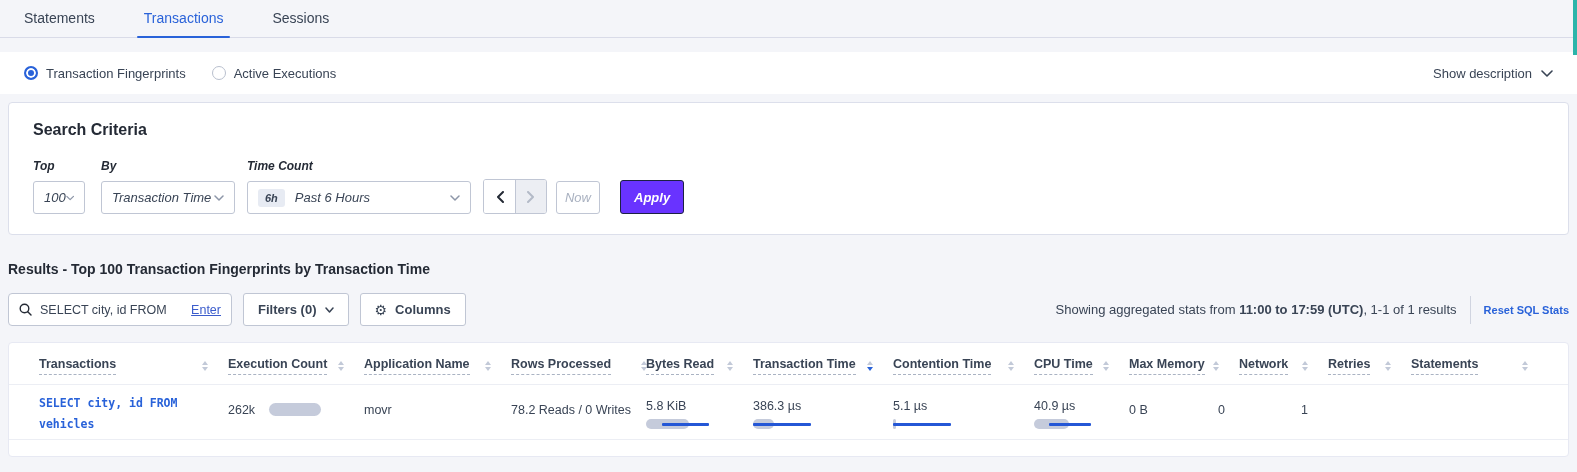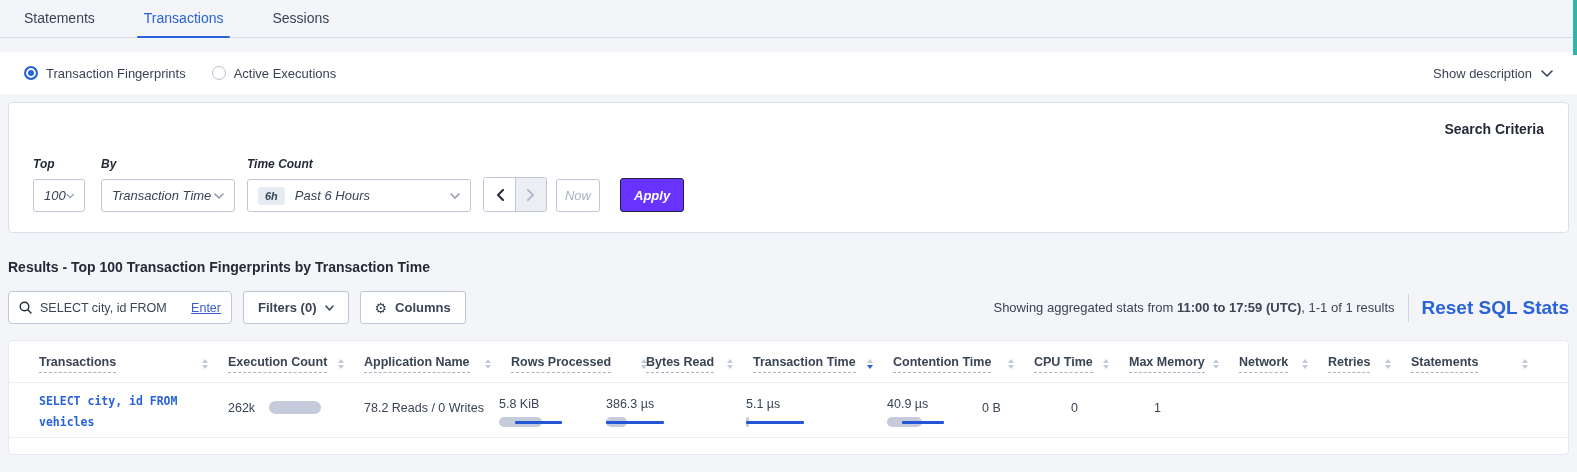--- a/index.html
+++ b/index.html
@@ -19,21 +19,21 @@
   .edge-strip { position:absolute; top:0; right:0; width:4px; height:55px; background:#2cb5aa; }
   
   .radio-strip { margin-top:14px; background:#fff; height:42px; display:flex; align-items:center; padding:0 24px; }
   .radio-opt { display:flex; align-items:center; margin-right:26px; font-size:13px; color:#394455; cursor:pointer; }
   .radio-circle { width:14px; height:14px; border-radius:50%; margin-right:8px; flex:none; }
   .radio-circle.on  { border:2px solid #2962d9; background:#2962d9; box-shadow:inset 0 0 0 2px #fff; }
   .radio-circle.off { border:1px solid #b9c0ce; background:#fff; }
   .show-desc { margin-left:auto; display:flex; align-items:center; gap:9px; font-size:13px; color:#394455; cursor:pointer; }
   
   .criteria-card { margin:8px; background:#fff; border:1px solid #dcdfeb; border-radius:4px; padding:18px 24px 20px; }
-  .criteria-title { font-size:14px; font-weight:700; color:#242a35;text-align:right; }
+  .criteria-title { font-size:16px; font-weight:700; color:#242a35; }
   .criteria-form { display:flex; align-items:flex-end; margin-top:20px;font-style:italic; }
   .field-label { font-size:12px; font-weight:700; color:#242a35; margin-bottom:8px; }
   .select { height:33px; border:1px solid #c0c6d4; border-radius:3px; background:#fff; display:flex; align-items:center; justify-content:space-between; padding:0 10px; font-size:13px; color:#394455; cursor:pointer; }
   .f-top { width:52px; margin-right:16px; }
   .f-by  { width:134px; margin-right:12px; }
   .f-tr  { width:224px; margin-right:12px; }
   .badge-6h { background:#e7ebf3; border-radius:3px; font-size:11px; font-weight:700; color:#394455; padding:3px 7px; margin-right:10px; }
   .tr-text { flex:1; text-align:left; }
   .arrow-group { display:flex; height:35px; border:1px solid #c0c6d4; border-radius:3px; overflow:hidden; margin-right:9px; background:#fff; }
   .arrow-btn { width:31px; display:flex; align-items:center; justify-content:center; background:#fff; cursor:pointer; }
@@ -45,21 +45,21 @@
   .toolbar { margin:16px 8px 0; display:flex; align-items:center; }
   .searchbox { width:224px; height:33px; background:#fff; border:1px solid #c0c6d4; border-radius:4px; display:flex; align-items:center; padding:0 10px; }
   .searchbox svg { flex:none; margin-right:8px; }
   .searchbox input { border:none; outline:none; flex:1; min-width:0; font-size:12.5px; color:#394455; font-family:inherit; background:transparent; }
   .enter-hint { font-size:12.5px; color:#3b5ccc; text-decoration:underline; margin-left:22px; cursor:pointer; }
   .tool-btn { margin-left:11px; height:33px; border:1px solid #c0c6d4; border-radius:3px; background:#fff; display:flex; align-items:center; gap:8px; padding:0 14px; font-size:13px; font-weight:700; color:#394455; cursor:pointer; }
   .gear { font-family:"DejaVu Sans", sans-serif; font-size:14px; font-weight:400; color:#394455; line-height:1; }
   .stats { margin-left:auto; font-size:13px; color:#394455; white-space:nowrap; }
   .stats b { font-weight:700; }
   .vdivider { width:1px; height:28px; background:#d0d4e0; margin:0 13px; flex:none; }
-  .reset-link { font-size:19px; font-weight:600; color:#2962d9; white-space:nowrap; cursor:pointer; }
+  .reset-link { font-size:11px; font-weight:600; color:#2962d9; white-space:nowrap; cursor:pointer; }
   
   .table-card { margin:16px 8px 0; background:#fff; border:1px solid #e7e9f3; border-radius:4px; padding-bottom:16px; }
   .thead, .trow { display:flex; padding-left:30px; padding-right:20px; }
   .thead { border-bottom:1px solid #eceef4; }
   .th { display:flex; justify-content:space-between; align-items:flex-start; padding:14px 20px 9px 0; cursor:pointer; }
   .th-label { font-size:12.5px; font-weight:700; color:#394455; border-bottom:1px dashed #aab3c3; padding-bottom:3px; white-space:nowrap; }
   .sort { display:flex; flex-direction:column; gap:2px; margin-top:4px; }
   .caret { width:0; height:0; border-left:3.5px solid transparent; border-right:3.5px solid transparent; }
   .caret.up { border-bottom:4px solid #c2c9d8; }
   .caret.down { border-top:4px solid #c2c9d8; }
@@ -270,20 +270,21 @@
   </div>
   <div class="trow">
     <div class="td c1 query-cell">
       <div>SELECT city, id FROM</div>
       <div>vehicles</div>
     </div>
     <div class="td c2 exec-cell">
       <span>262k</span>
       <span class="exec-bar"></span>
     </div>
+    <div class="td c3 plain">movr</div>
     <div class="td c4 plain">78.2 Reads / 0 Writes</div>
     <div class="td c5 barcell">
       <div class="val">5.8 KiB</div>
       <div class="bar">
           <i class="bar-gray" style="width: 43px;"></i>
           <i class="bar-line" style="left: 16px; width: 47px;"></i>
         </div>
     </div>
     <div class="td c6 barcell">
       <div class="val">386.3 µs</div>

